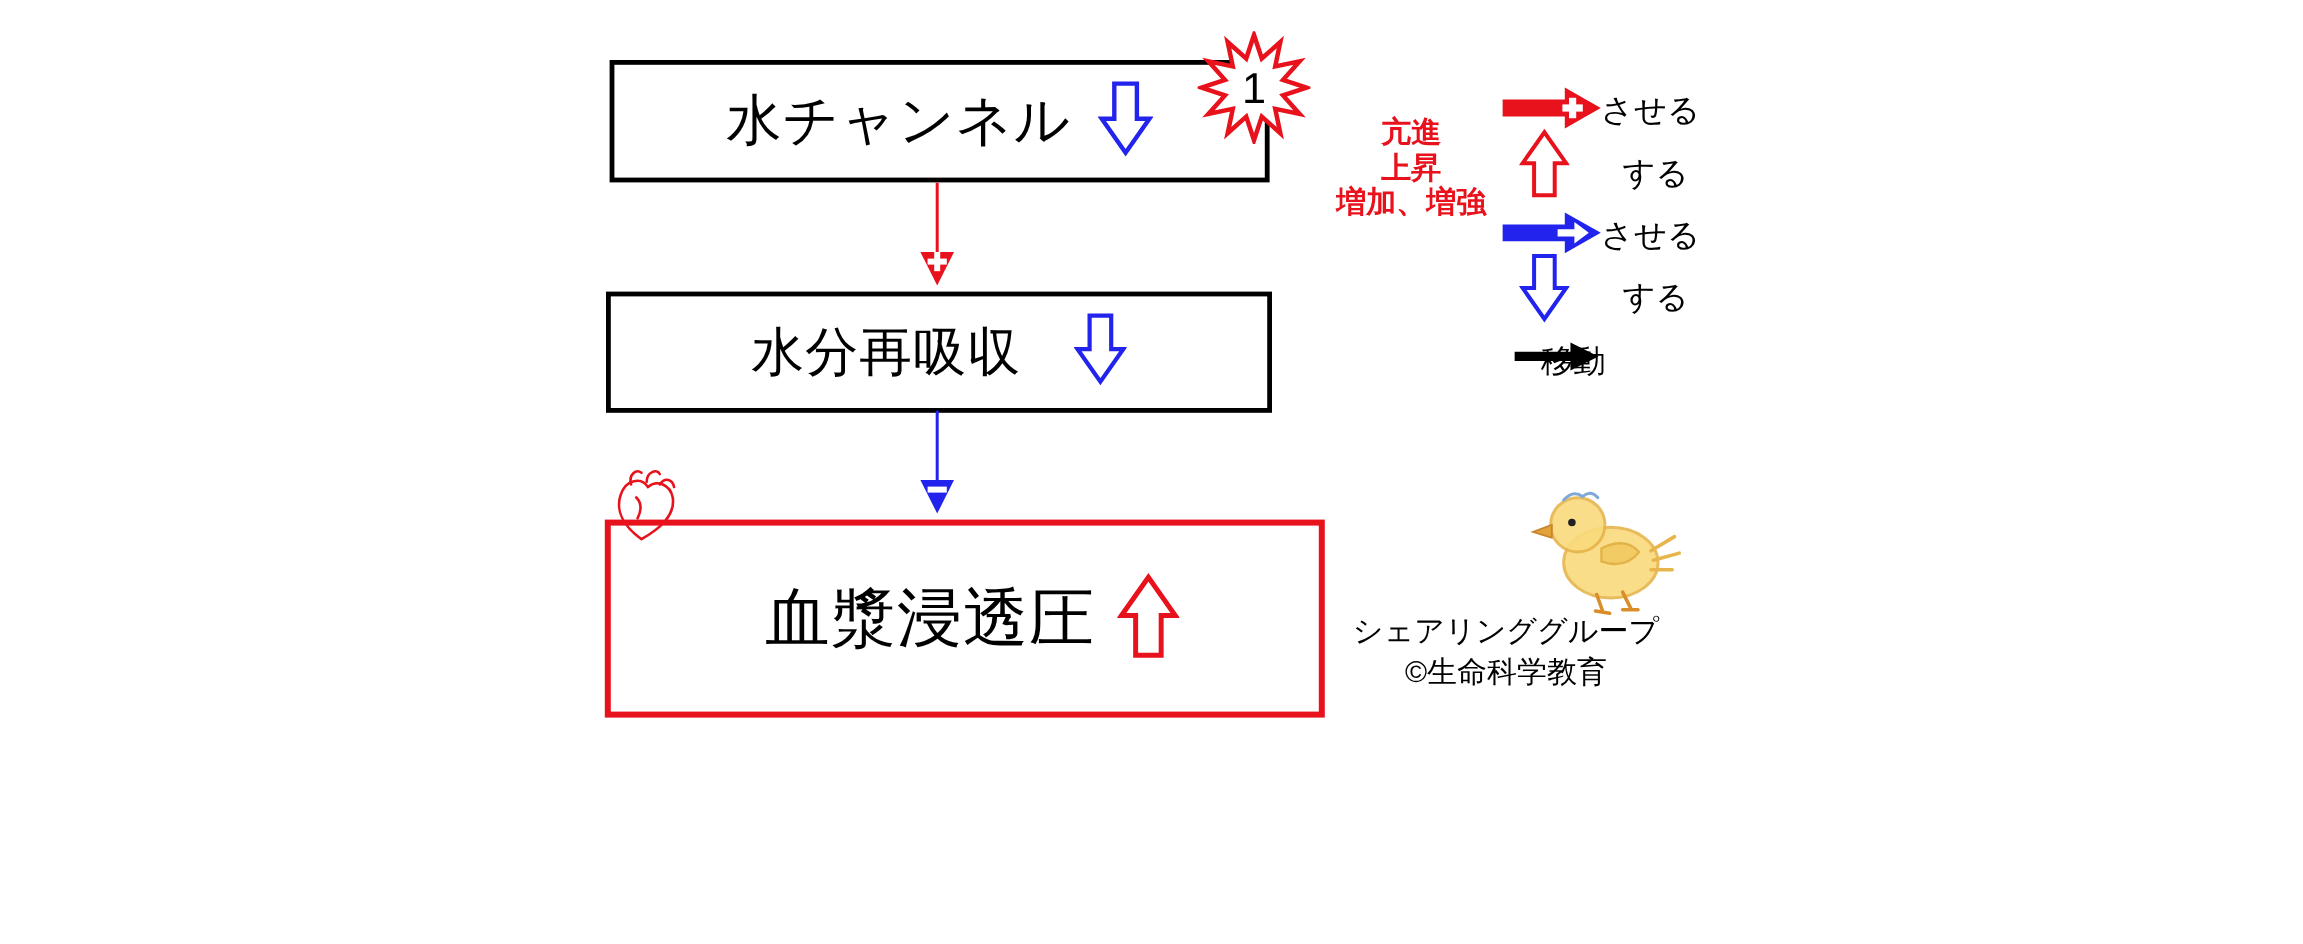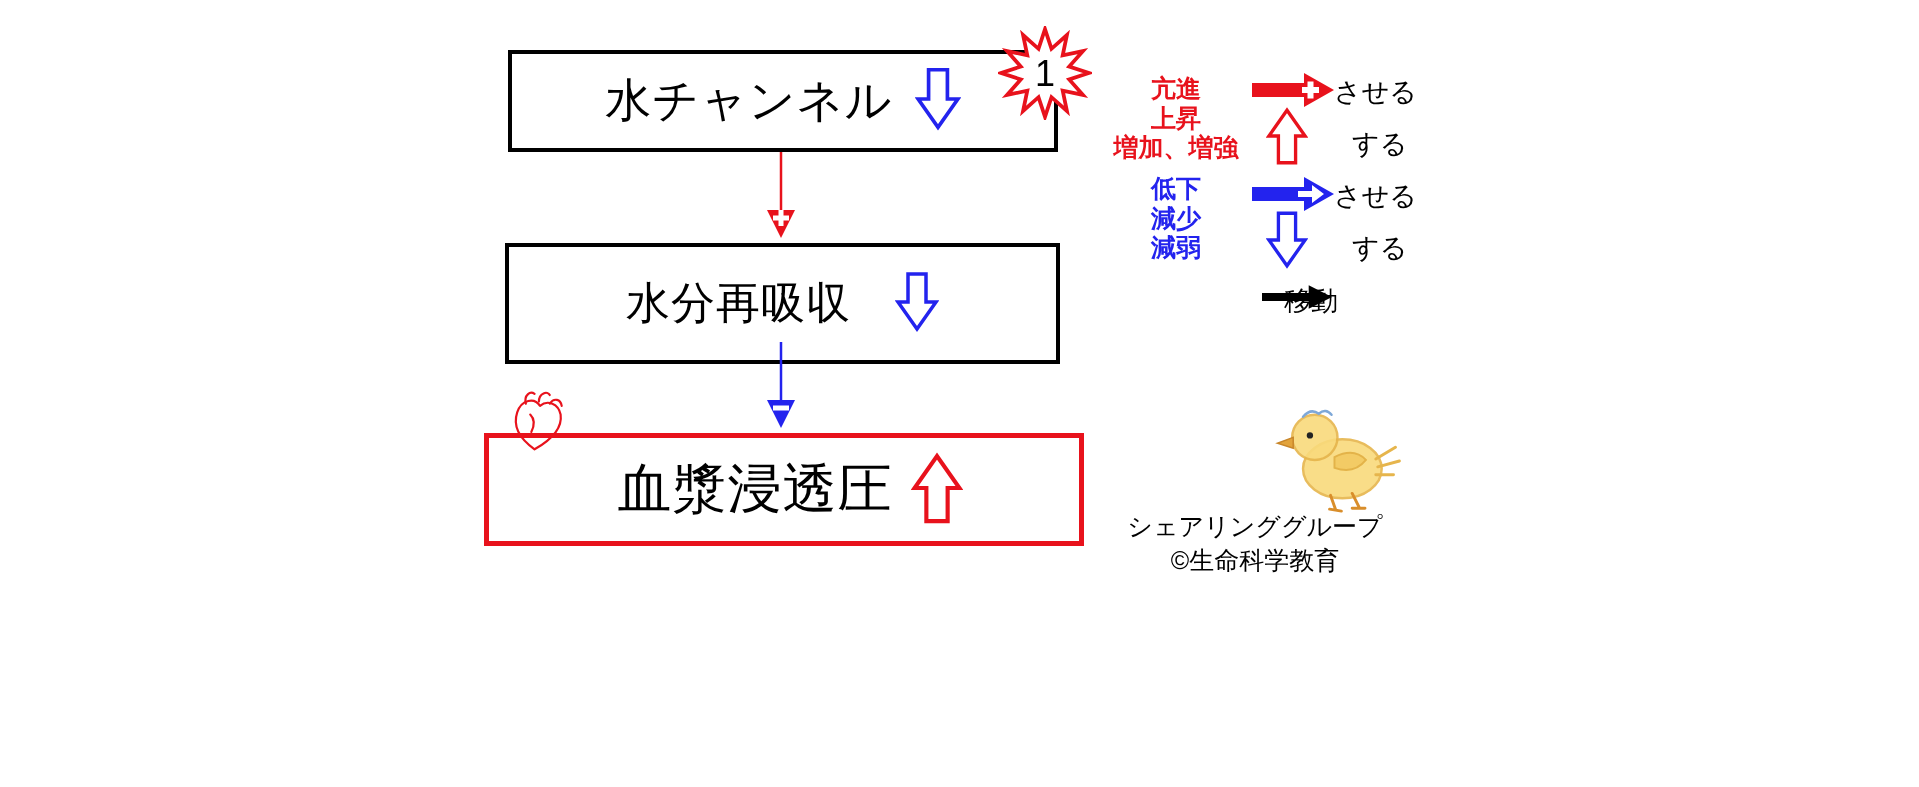--- a/index.html
+++ b/index.html
@@ -11,34 +11,34 @@
   .abs { position:absolute; }
 
   .flow-box {
     position:absolute; display:flex; align-items:center; justify-content:center;
     background:#fff;
   }
   .flow-box .label { white-space:nowrap; letter-spacing:1px; }
 
   #box1 { left:508px; top:50px; width:550px; height:102px; border:4px solid #000; gap:22px; }
   #box1 .label { font-size:46px; }
-  #box2 { left:505px; top:243px; width:555px; height:121px; border:4px solid #000; gap:44px; }
+  #box2 { left:505px; top:243px; width:555px; height:101px; border:4px solid #000; gap:44px; }
   #box2 .label { font-size:44px; }
-  #box3 { left:484px; top:433px; width:600px; height:113px; border:5px solid #e8121c; gap:18px;padding-left:12px; }
+  #box3 { left:504px; top:433px; width:600px; height:165px; border:5px solid #e8121c; gap:18px;padding-left:12px; }
   #box3 .label { font-size:54px; }
 
   #starburst { left:998px; top:26px; width:94px; height:94px; z-index:5; }
   #heart { left:502px; top:381px; width:76px; height:78px; z-index:6; }
 
   #connector1 { left:759px; top:152px; width:44px; height:90px; }
   #connector2 { left:759px; top:342px; width:44px; height:90px; }
 
   .legend-terms {
     position:absolute; left:1100px; width:152px; text-align:center;
-    font-size:25px; line-height:1.18; font-weight:bold;
+    font-size:25px; line-height:1.18; font-weight:bold;margin-top:22px;
   }
   #legend-increase-terms { top:74px; color:#e8121c; }
   #legend-decrease-terms { top:174px; color:#2323ee; }
 
   .legend-label { position:absolute; font-size:27px; color:#000; white-space:nowrap;text-align:right; }
 
   #credit {
     position:absolute; left:1105px; top:510px; width:300px;
     text-align:center; font-size:25px; line-height:1.35; color:#000;
   }
@@ -126,25 +126,20 @@
   </div>
   <div class="legend-label" style="left:1334px; top:74px;">させる</div>
 
   <div class="abs" style="left:1266px; top:106px;">
     <svg width="42" height="60" viewBox="0 0 44 62">
       <path d="M13 59 H31 V31 H41 L22 4 L3 31 H13 Z" fill="#fff" stroke="#e8121c" stroke-width="3.5"></path>
     </svg>
   </div>
   <div class="legend-label" style="left:1352px; top:126px;">する</div>
 
-  <div id="legend-decrease-terms" class="legend-terms">
-    <div>低下</div>
-    <div>減少</div>
-    <div>減弱</div>
-  </div>
 
   <div class="abs" style="left:1252px; top:174px;">
     <svg width="84" height="40" viewBox="0 0 84 40">
       <polygon points="0,13 52,13 52,3 82,20 52,37 52,27 0,27" fill="#2323ee"></polygon>
       <polygon points="46,17 60,17 60,11 72,20 60,29 60,23 46,23" fill="#fff"></polygon>
     </svg>
   </div>
   <div class="legend-label" style="left:1334px; top:178px;">させる</div>
 
   <div class="abs" style="left:1266px; top:210px;">

